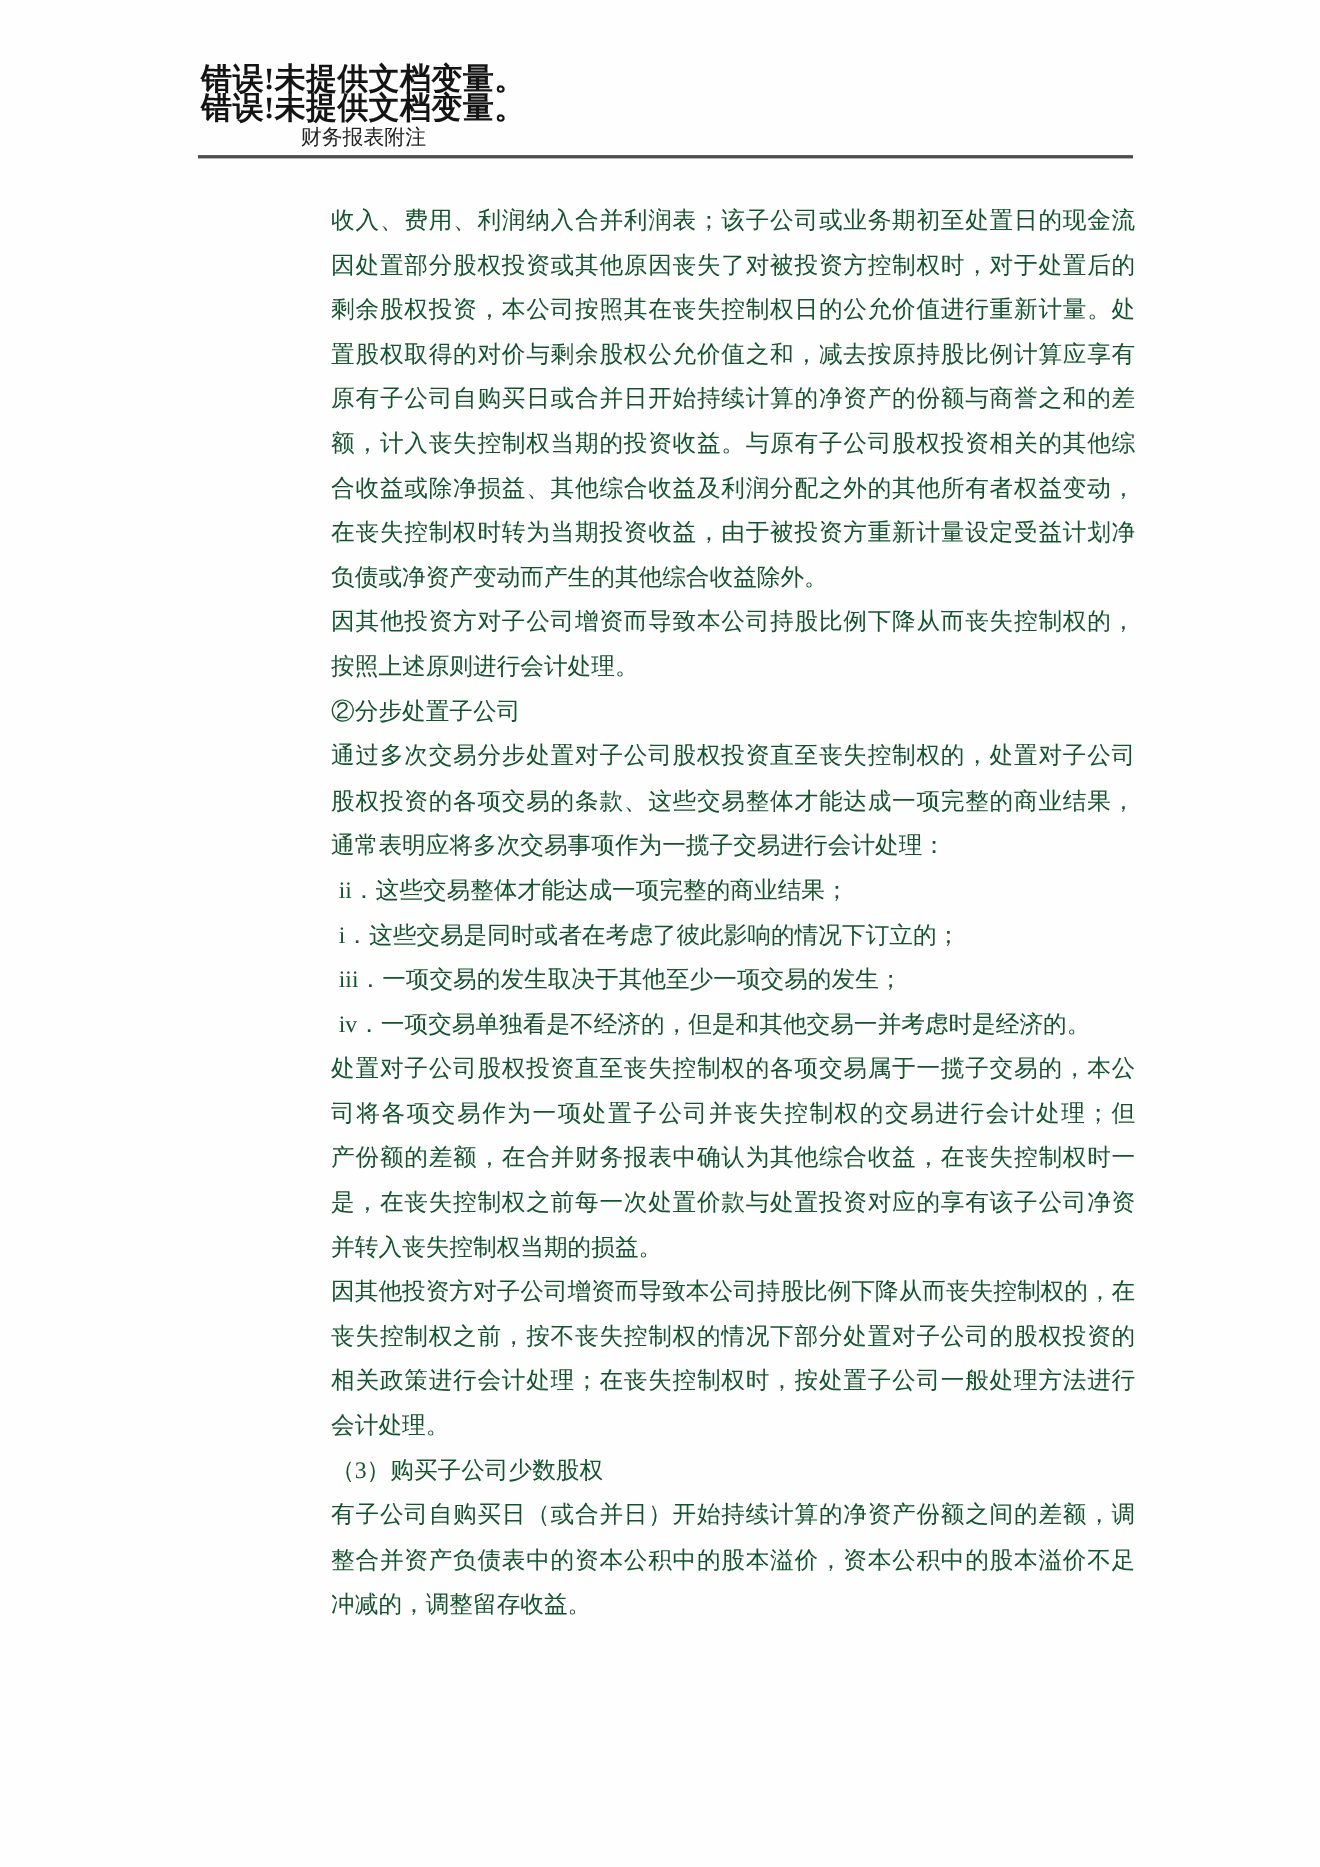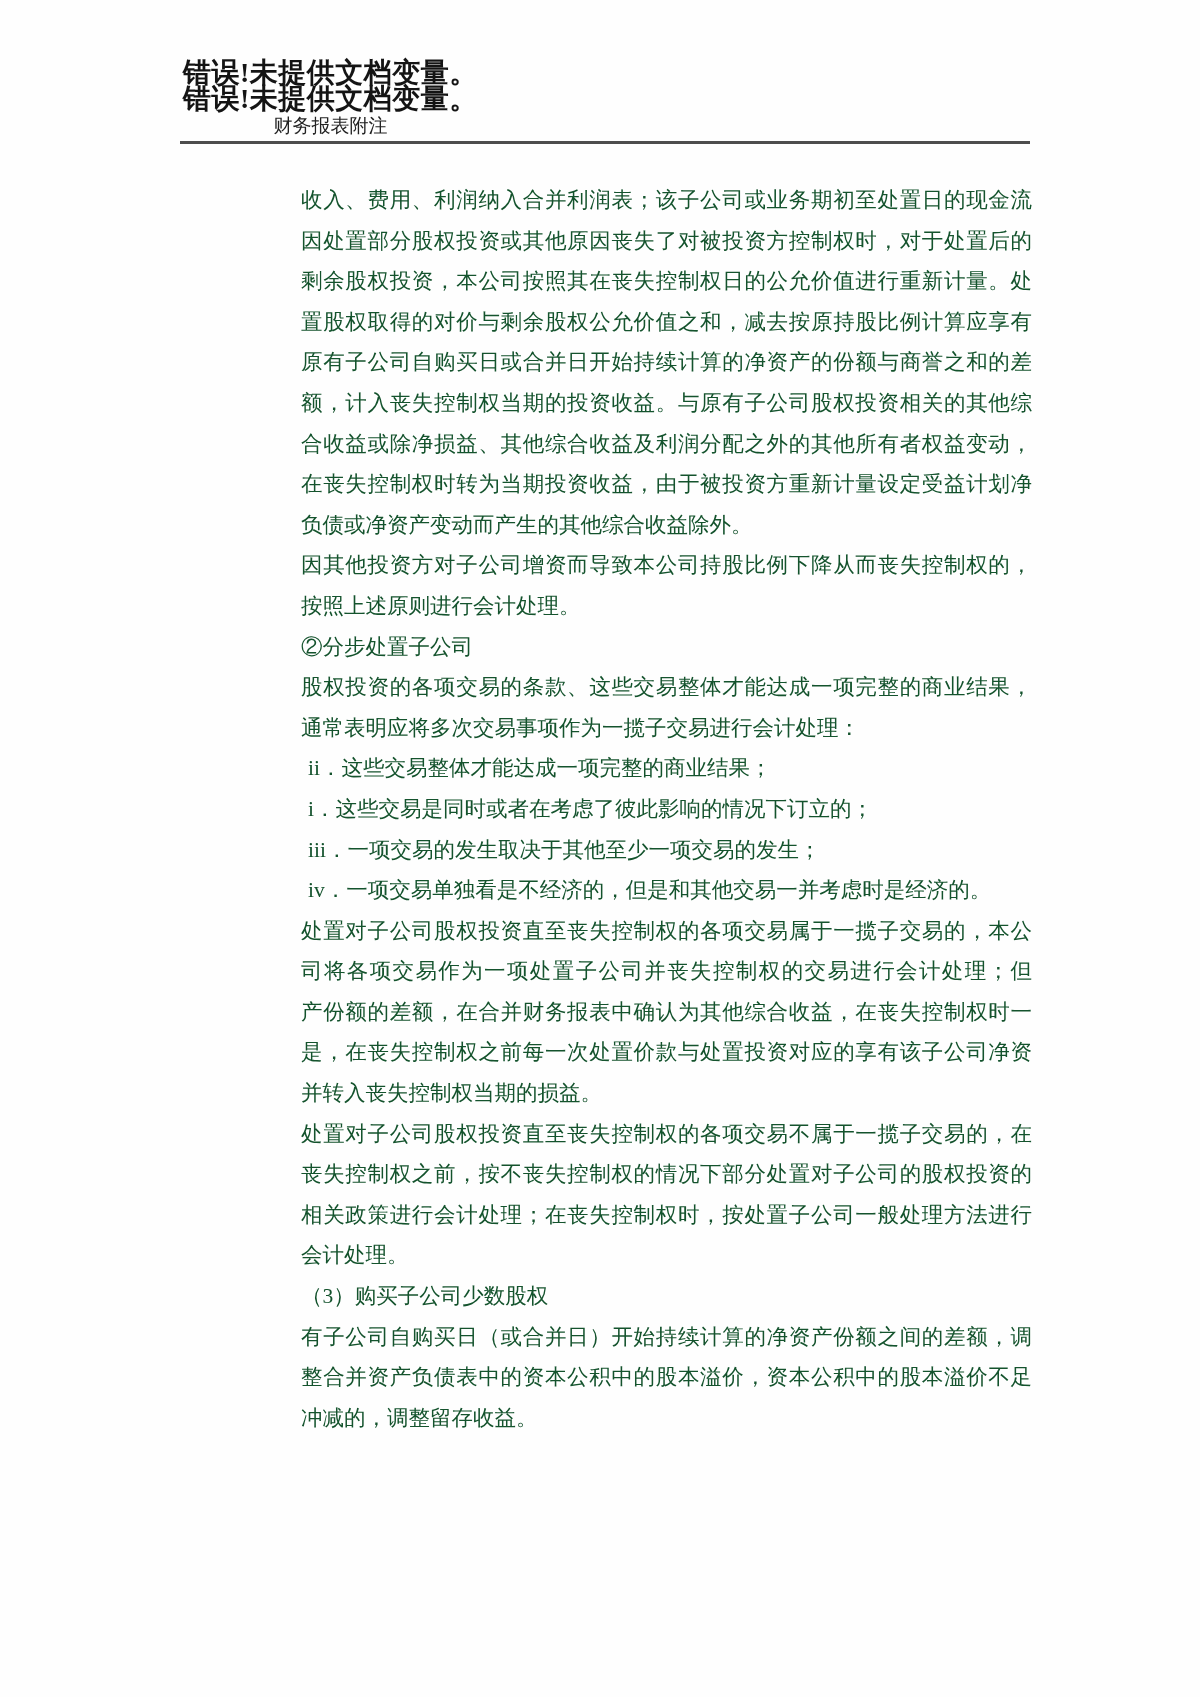--- a/index.html
+++ b/index.html
@@ -84,32 +84,33 @@
     <div class="line fill">剩余股权投资，本公司按照其在丧失控制权日的公允价值进行重新计量。处</div>
     <div class="line fill">置股权取得的对价与剩余股权公允价值之和，减去按原持股比例计算应享有</div>
     <div class="line fill">原有子公司自购买日或合并日开始持续计算的净资产的份额与商誉之和的差</div>
     <div class="line fill">额，计入丧失控制权当期的投资收益。与原有子公司股权投资相关的其他综</div>
     <div class="line fill">合收益或除净损益、其他综合收益及利润分配之外的其他所有者权益变动，</div>
     <div class="line fill">在丧失控制权时转为当期投资收益，由于被投资方重新计量设定受益计划净</div>
     <div class="line">负债或净资产变动而产生的其他综合收益除外。</div>
     <div class="line fill">因其他投资方对子公司增资而导致本公司持股比例下降从而丧失控制权的，</div>
     <div class="line">按照上述原则进行会计处理。</div>
     <div class="line">②分步处置子公司</div>
+    <div class="line fill">通过多次交易分步处置对子公司股权投资直至丧失控制权的，处置对子公司</div>
     <div class="line fill">股权投资的各项交易的条款、这些交易整体才能达成一项完整的商业结果，</div>
     <div class="line">通常表明应将多次交易事项作为一揽子交易进行会计处理：</div>
     <div class="line indent">ii．这些交易整体才能达成一项完整的商业结果；</div>
     <div class="line indent">i．这些交易是同时或者在考虑了彼此影响的情况下订立的；</div>
     <div class="line indent">iii．一项交易的发生取决于其他至少一项交易的发生；</div>
     <div class="line indent">iv．一项交易单独看是不经济的，但是和其他交易一并考虑时是经济的。</div>
     <div class="line fill">处置对子公司股权投资直至丧失控制权的各项交易属于一揽子交易的，本公</div>
     <div class="line fill">司将各项交易作为一项处置子公司并丧失控制权的交易进行会计处理；但</div>
     <div class="line fill">产份额的差额，在合并财务报表中确认为其他综合收益，在丧失控制权时一</div>
     <div class="line fill">是，在丧失控制权之前每一次处置价款与处置投资对应的享有该子公司净资</div>
     <div class="line">并转入丧失控制权当期的损益。</div>
-    <div class="line fill">处置对子公司股权投资直至丧失控制权的各项交易不属于一揽子交易的，在</div>
+    <div class="line fill">因其他投资方对子公司增资而导致本公司持股比例下降从而丧失控制权的，在</div>
     <div class="line fill">丧失控制权之前，按不丧失控制权的情况下部分处置对子公司的股权投资的</div>
     <div class="line fill">相关政策进行会计处理；在丧失控制权时，按处置子公司一般处理方法进行</div>
     <div class="line">会计处理。</div>
     <div class="line">（3）购买子公司少数股权</div>
     <div class="line fill">有子公司自购买日（或合并日）开始持续计算的净资产份额之间的差额，调</div>
     <div class="line fill">整合并资产负债表中的资本公积中的股本溢价，资本公积中的股本溢价不足</div>
     <div class="line">冲减的，调整留存收益。</div>
   </div>
 
 </div>

